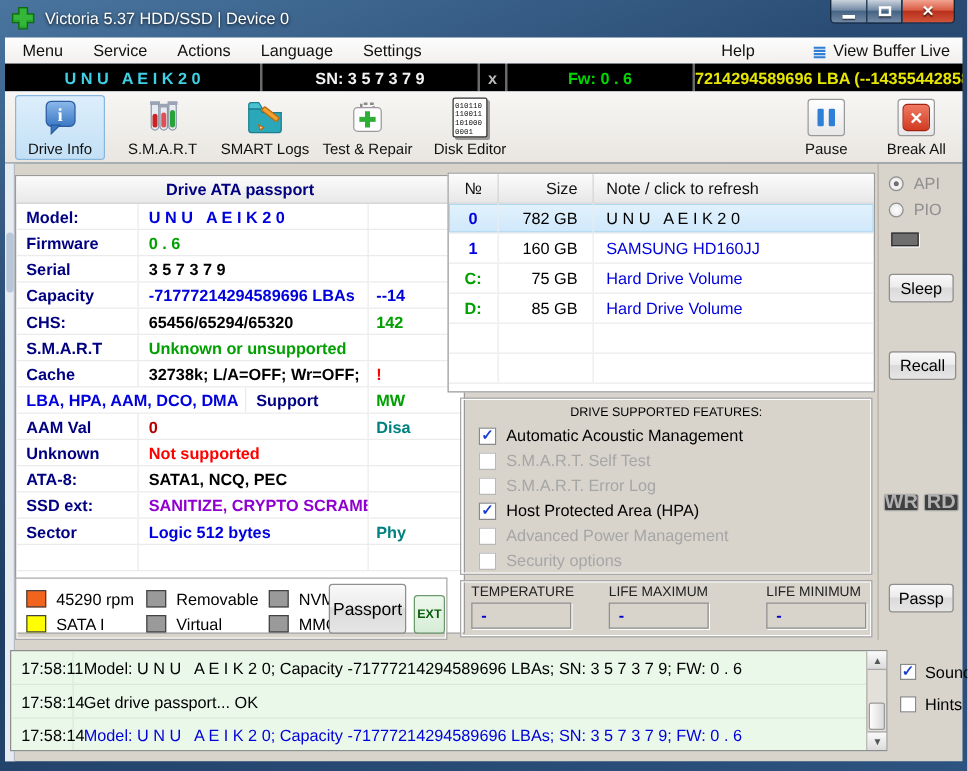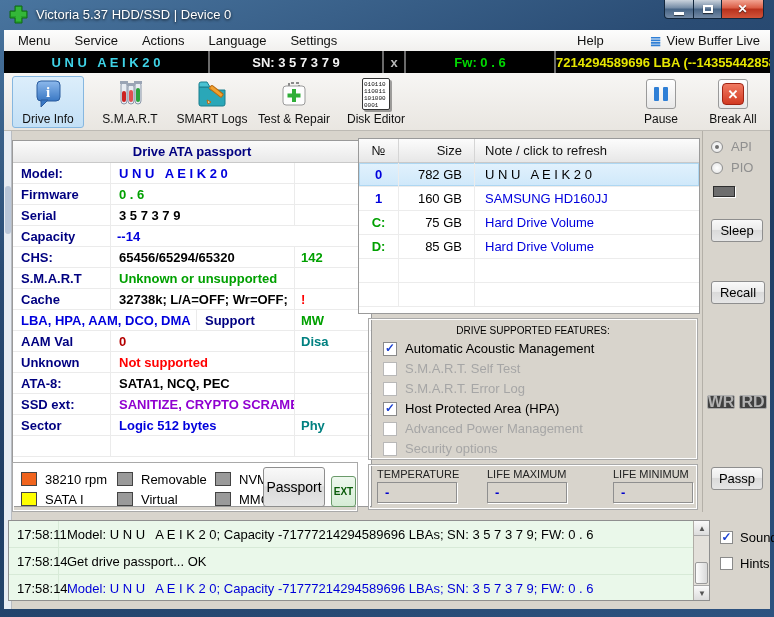--- a/index.html
+++ b/index.html
@@ -308,20 +308,21 @@
     <div class="pcell pval c-green">0 . 6</div>
     <div class="pcell pextra c-black"></div>
   </div>
           <div class="prow">
     <div class="pcell plabel">Serial</div>
     <div class="pcell pval c-black">3 5 7 3 7 9</div>
     <div class="pcell pextra c-black"></div>
   </div>
           <div class="prow">
     <div class="pcell plabel">Capacity</div>
+    <div class="pcell pval c-blue">-71777214294589696 LBAs</div>
     <div class="pcell pextra c-blue">--14</div>
   </div>
           <div class="prow">
     <div class="pcell plabel">CHS:</div>
     <div class="pcell pval c-black">65456/65294/65320</div>
     <div class="pcell pextra c-green">142</div>
   </div>
           <div class="prow">
     <div class="pcell plabel">S.M.A.R.T</div>
     <div class="pcell pval c-green">Unknown or unsupported</div>
@@ -463,21 +464,21 @@
       </div>
       <div class="gg" style="left:244px;">
         <div class="glabel">LIFE MINIMUM</div>
         <div class="gbox">-</div>
       </div>
     </div>
 
     <div class="legend">
       <span id="legs"><div class="leg" style="left: 8px; top: 8px;">
     <span class="sw" style="background: rgb(240, 100, 30);"></span>
-    <span class="llabel">38210 rpm</span>
+    <span class="llabel">45290 rpm</span>
   </div><div class="leg" style="left: 8px; top: 28px;">
     <span class="sw" style="background: rgb(255, 255, 0);"></span>
     <span class="llabel">SATA I</span>
   </div><div class="leg mut" style="left: 104px; top: 8px;">
     <span class="sw" style="background: rgb(154, 154, 154);"></span>
     <span class="llabel">Removable</span>
   </div><div class="leg mut" style="left: 104px; top: 28px;">
     <span class="sw" style="background: rgb(154, 154, 154);"></span>
     <span class="llabel">Virtual</span>
   </div><div class="leg mut" style="left: 202px; top: 8px;">

